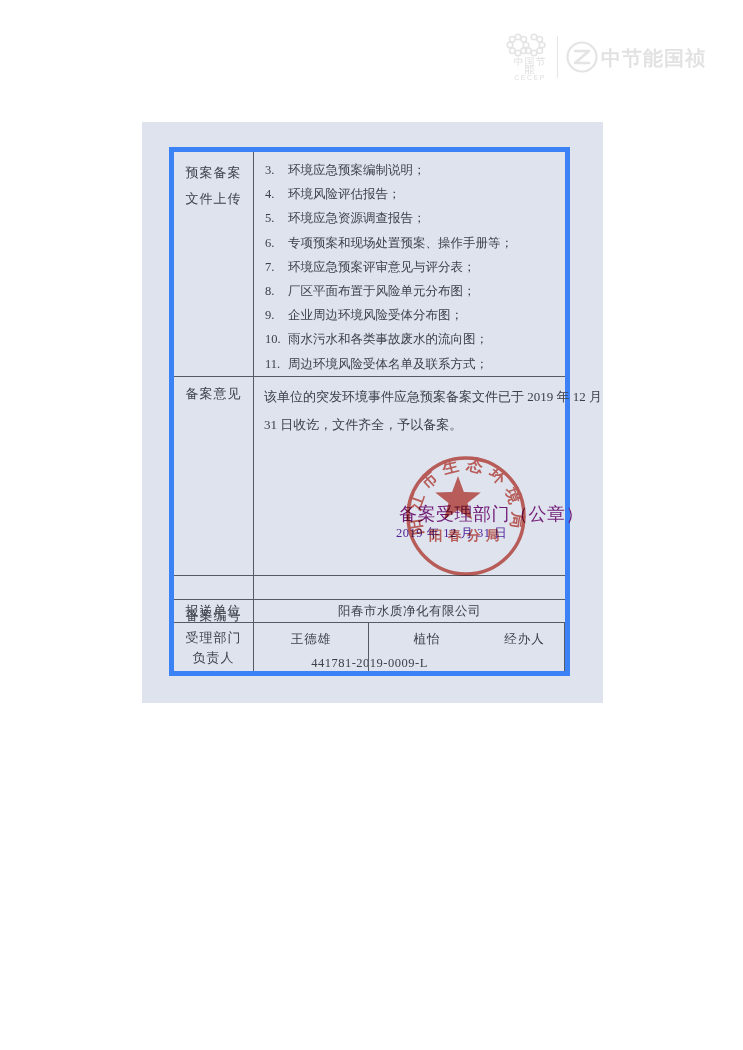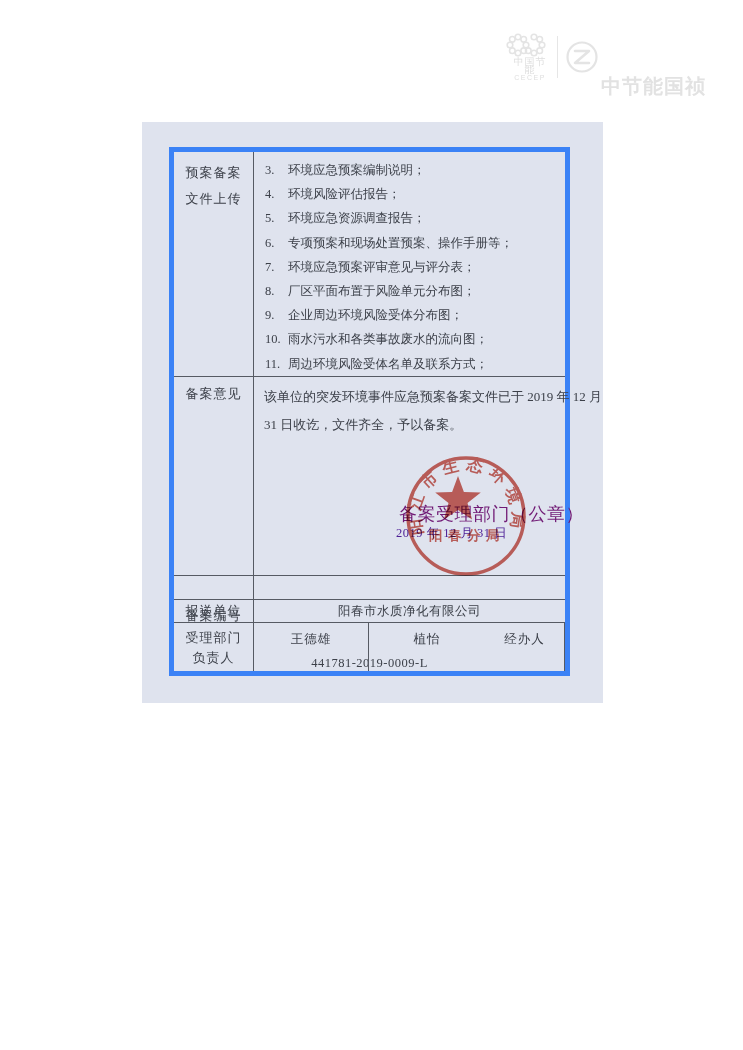--- a/index.html
+++ b/index.html
@@ -10,21 +10,21 @@
   }
   
   .brand{position:absolute;left:505px;top:28px;width:210px;height:52px;color:#dedede;}
   .brand svg{position:absolute;left:0;top:0;overflow:visible;}
   .brand-small{position:absolute;left:4px;top:30px;width:42px;text-align:center;
     font-family:"Liberation Sans","DejaVu Sans",sans-serif;line-height:8px;}
   .brand-small .cn{font-size:10px;letter-spacing:1px;}
   .brand-small .en{font-size:7px;letter-spacing:1.5px;}
   .brand-divider{position:absolute;left:52px;top:8px;width:1px;height:42px;background:#e6e6e6;}
   .brand-wordmark{position:absolute;left:96px;top:17px;font-size:20px;font-weight:700;
-    letter-spacing:1px;color:#e2e2e2;font-family:Liberation Serif, serif;white-space:nowrap;margin-top:28px;}
+    letter-spacing:1px;color:#e2e2e2;font-family:Liberation Serif, serif;white-space:nowrap;}
   
   .paper{position:absolute;left:142px;top:122px;width:461px;height:581px;background:#dfe3ee;}
   
   .ftable{position:absolute;left:27px;top:25px;width:391px;height:519px;
     border:5px solid #3b82f6;font-size:12.5px;color:#3c4049;}
   .t-row{display:flex;box-sizing:border-box;}
   .t-row.bb{border-bottom:1px solid #565a63;}
   .label-cell{width:80px;border-right:1px solid #565a63;box-sizing:border-box;
     text-align:center;flex:0 0 80px;font-size:13px;letter-spacing:1px;}
   .r1{height:225px;}

